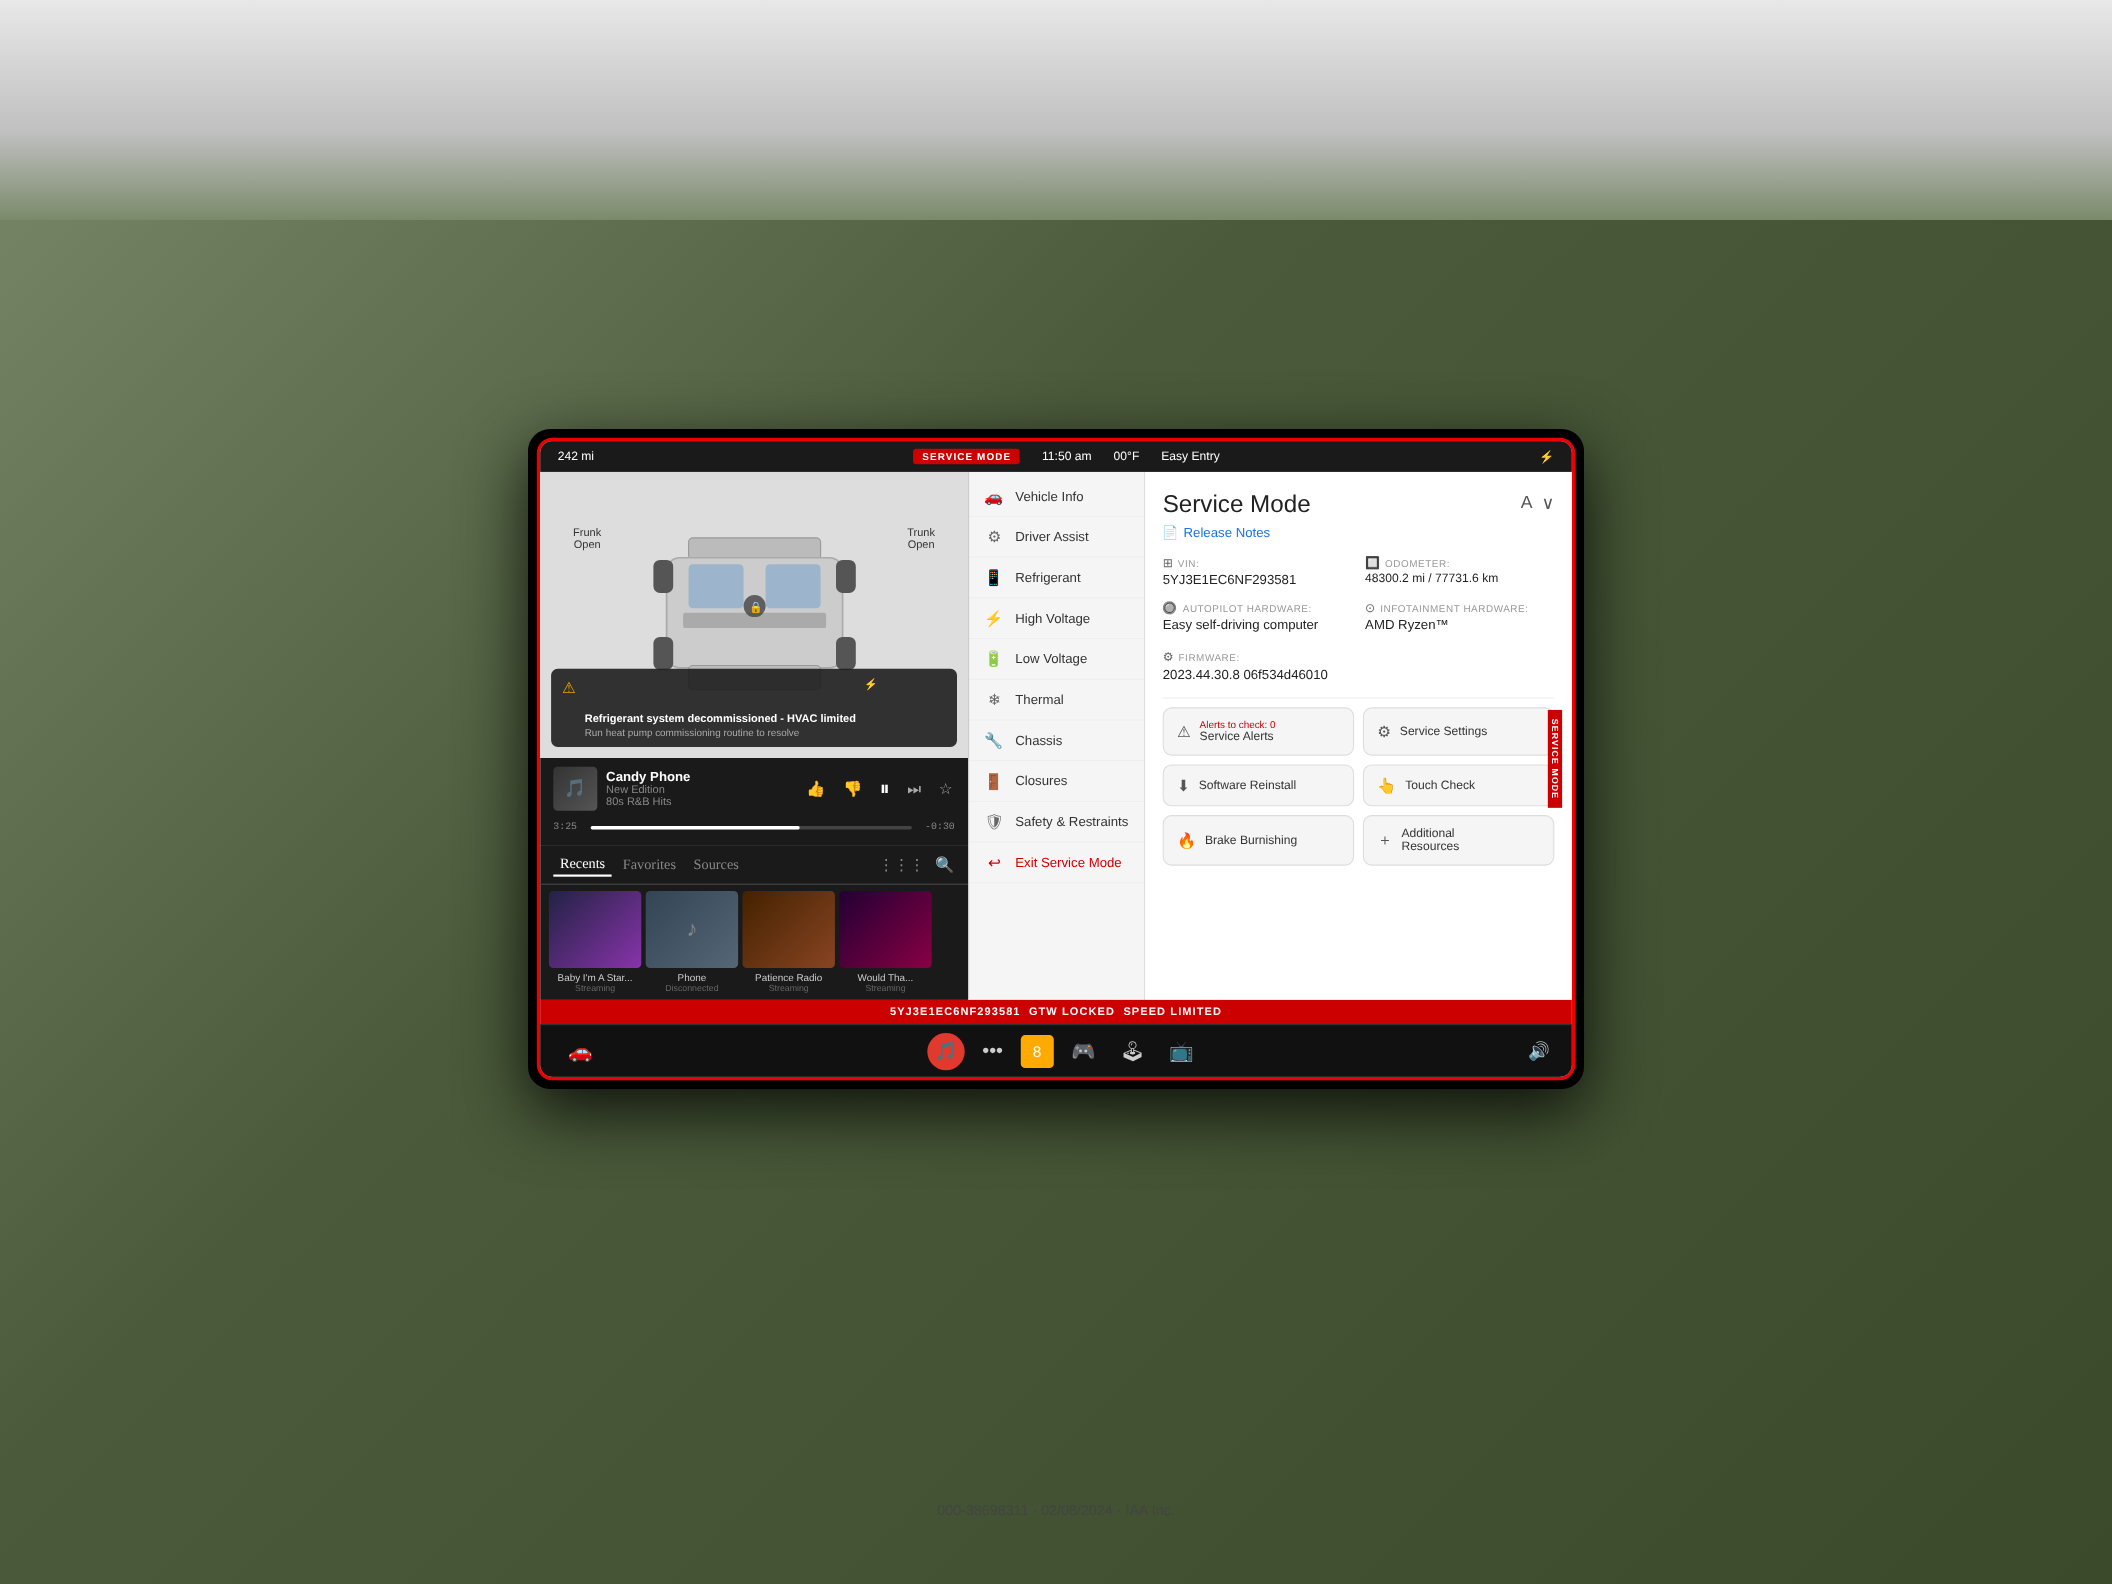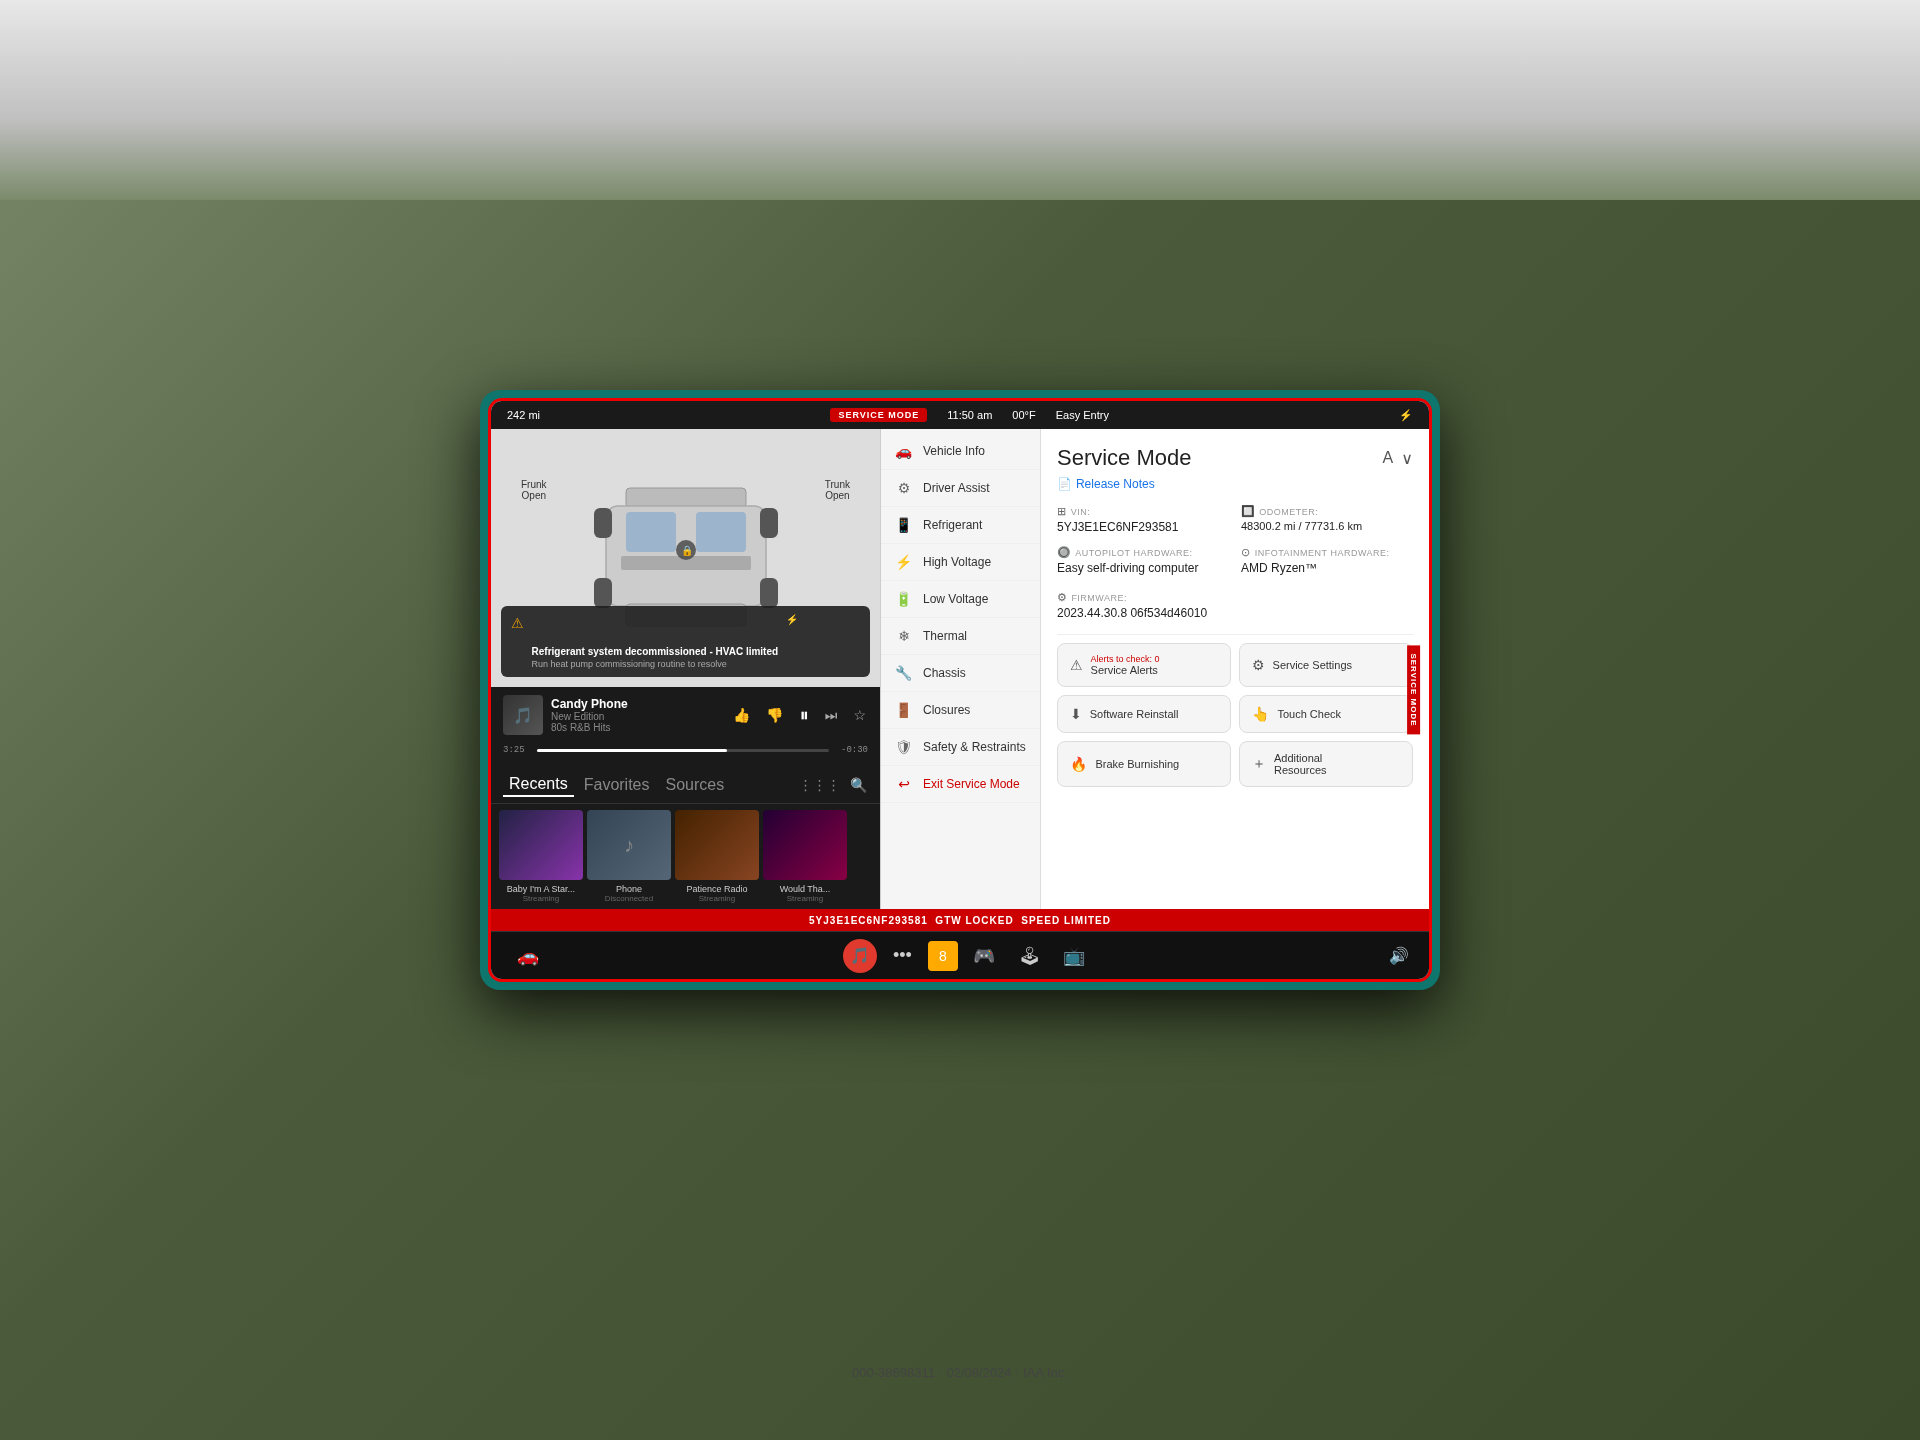--- a/index.html
+++ b/index.html
@@ -32,21 +32,21 @@
       background: linear-gradient(180deg, #e8e8e8 0%, #c0c0c0 60%, #7a8a6a 100%);
       z-index: 1;
     }
 
     
     .tablet {
       position: relative;
       z-index: 10;
       width: 960px;
       height: 600px;
-      background: #0f766e;
+      background: #000000;
       border-radius: 20px;
       padding: 8px;
       box-shadow: 0 20px 60px rgba(0,0,0,0.8);
       margin-top: -60px;
     }
 
     .tablet-screen {
       width: 100%;
       height: 100%;
       background: #f0f0f0;
@@ -239,23 +239,24 @@
       align-items: center;
       justify-content: space-between;
       padding: 6px 12px;
       background: #1a1a1a;
       border-bottom: 1px solid #333;
     }
     .tab-btn {
       background: none;
       border: none;
       color: #888;
-      font-size: 16px;
+      font-size: 13px;
       cursor: pointer;
       padding: 2px 6px;
+      font-family: Liberation Serif, serif;
     }
     .tab-btn.active { color: white; border-bottom: 2px solid white; }
     .tab-icons { display: flex; gap: 10px; }
     .tab-icon { color: #888; font-size: 14px; cursor: pointer; }
 
     
     .album-grid {
       display: flex;
       gap: 4px;
       padding: 6px 8px;

